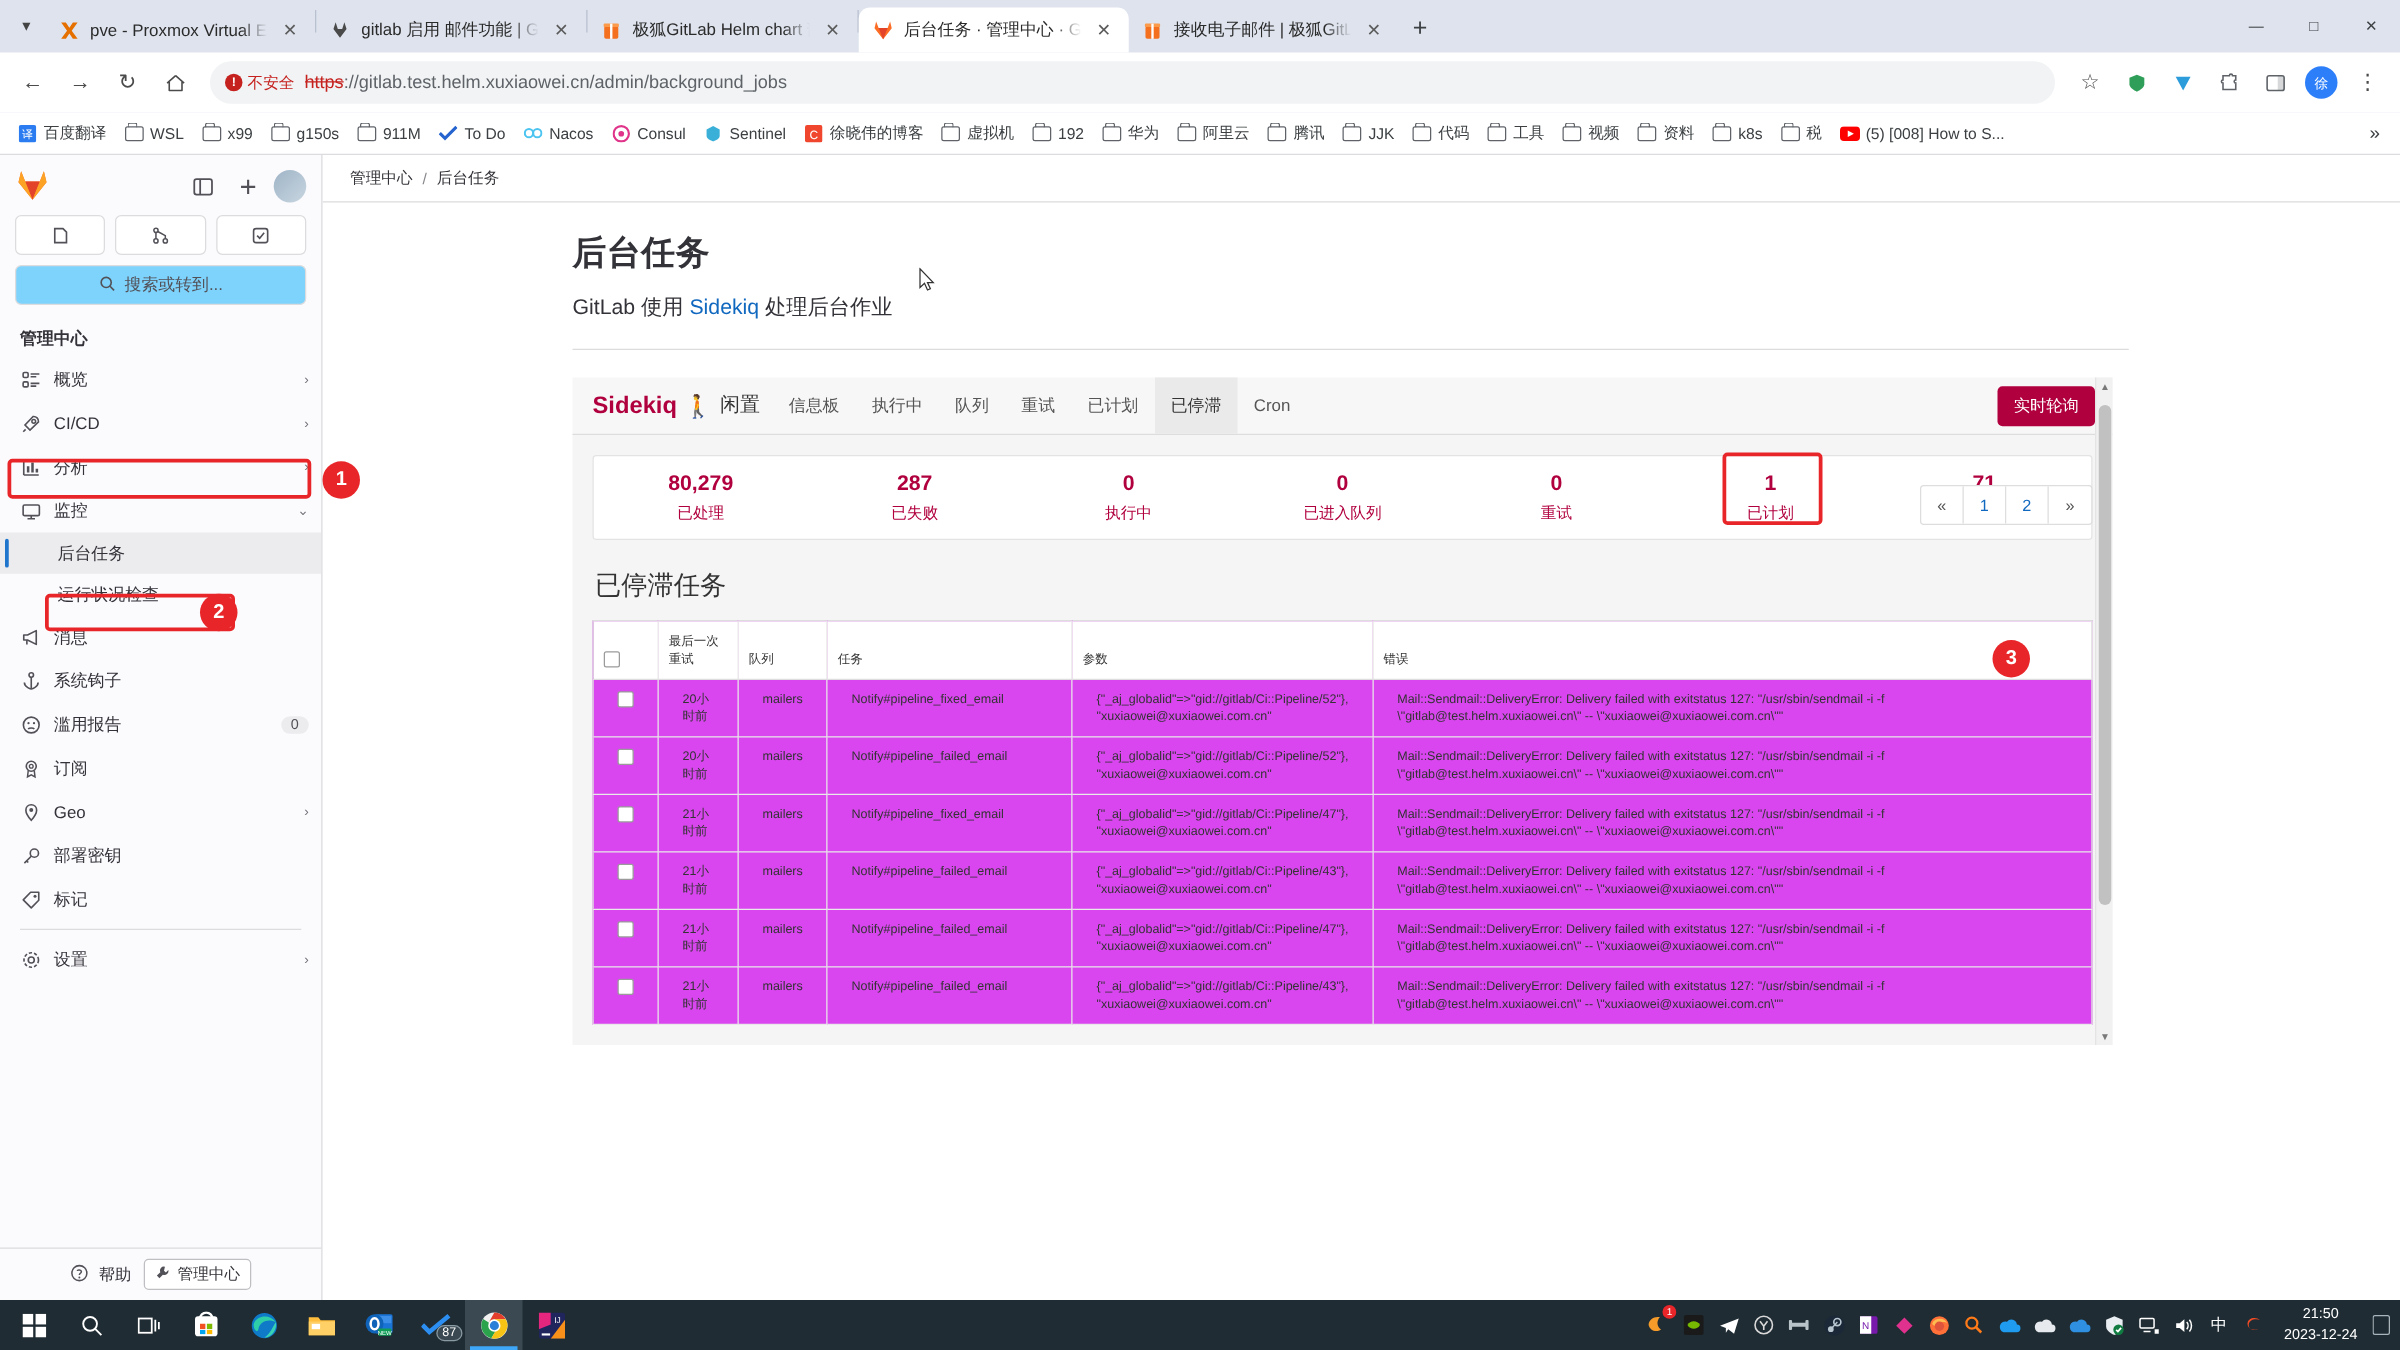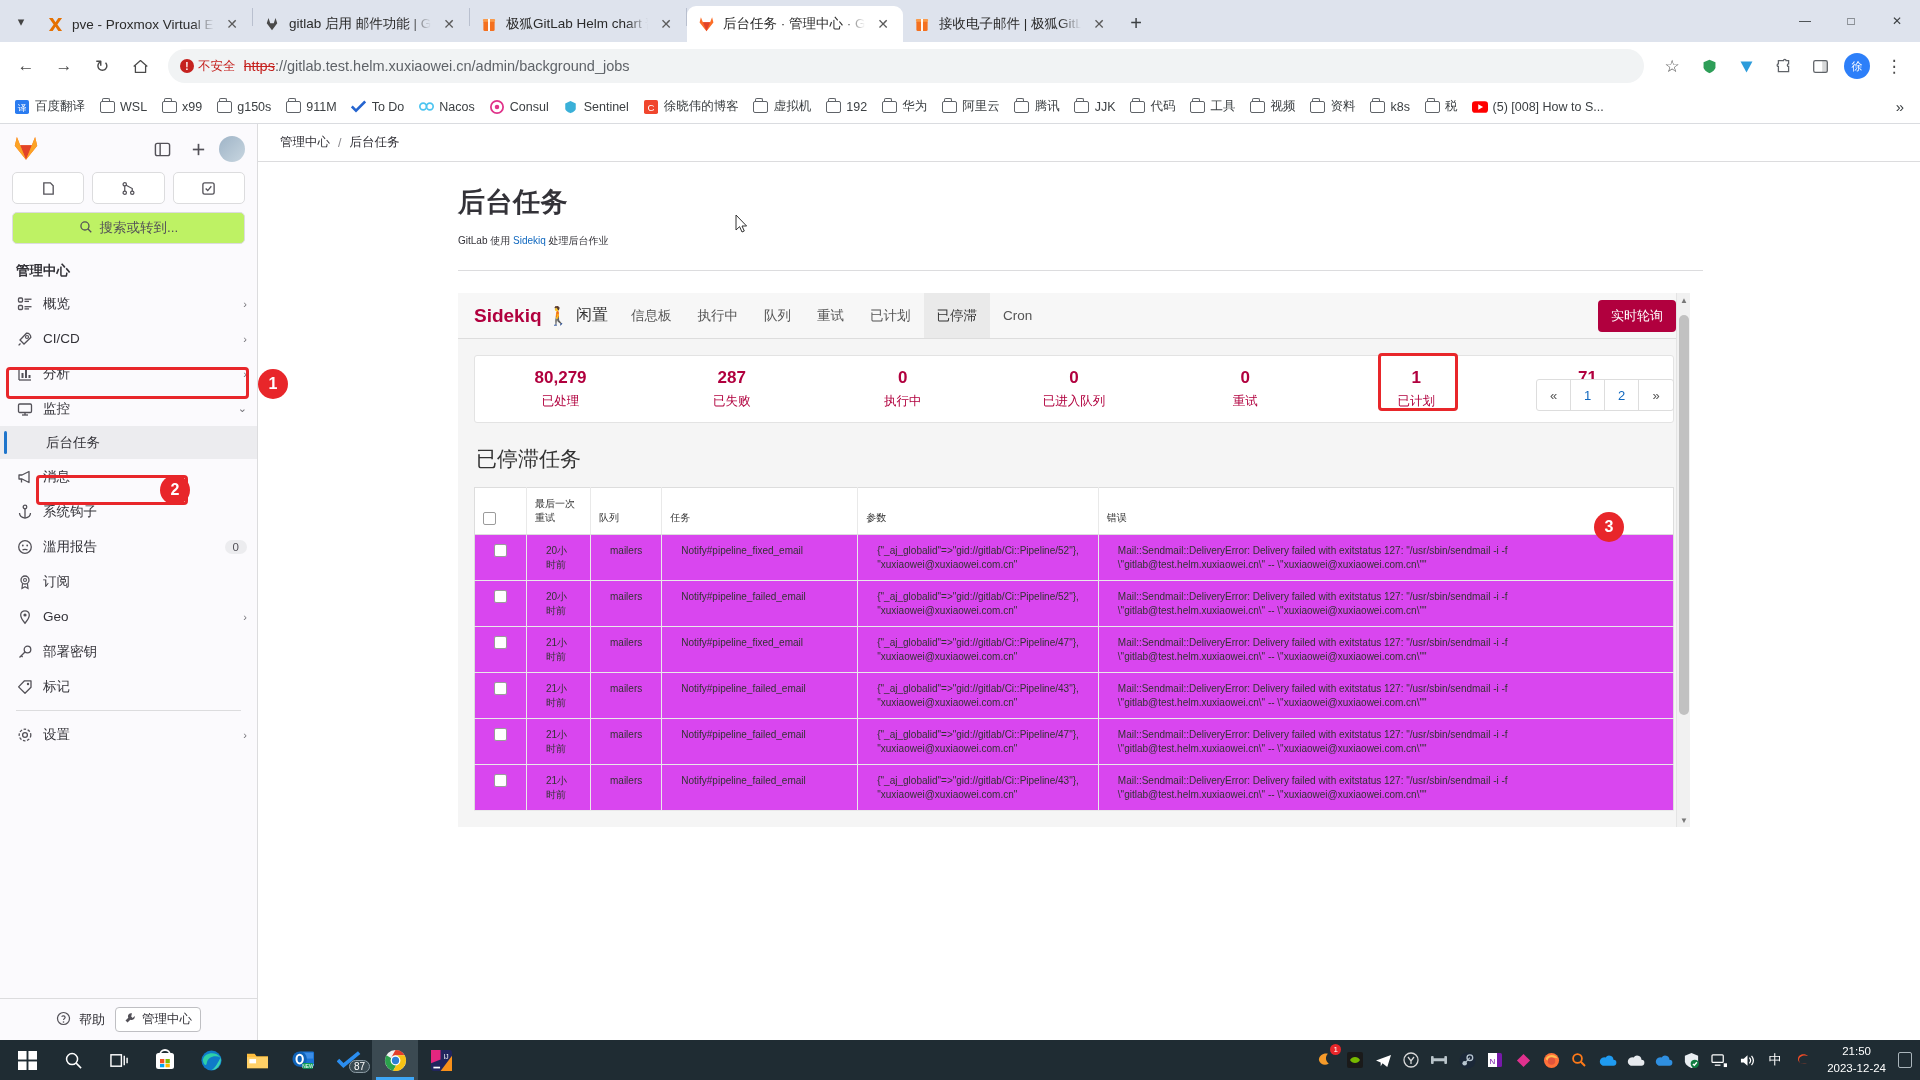--- a/index.html
+++ b/index.html
@@ -67,21 +67,21 @@
   .sb-logo { width:28px; height:28px; }
   .sb-top-actions { margin-left:auto; display:flex; align-items:center; gap:6px; }
   .sb-icobtn { width:30px; height:30px; display:flex; align-items:center; justify-content:center;
      color:#535158; border-radius:4px; }
   .sb-avatar { width:26px; height:26px; border-radius:50%; overflow:hidden;
      background:linear-gradient(135deg,#9fb4c7,#c8d6e0); display:block; }
   .sb-quick { display:flex; gap:8px; padding:4px 12px 0 12px; }
   .sb-quick > div { flex:1; height:32px; border:1px solid #dcdcde; border-radius:5px; background:#fff;
      display:flex; align-items:center; justify-content:center; color:#535158; }
   .sb-search { margin:8px 12px 10px 12px; height:32px; border:1px solid #dcdcde; border-radius:5px;
-     background:#bef264; display:flex; align-items:center; justify-content:center; gap:7px;
+     background:#7dd3fc; display:flex; align-items:center; justify-content:center; gap:7px;
      color:#535158; font-size:13.5px; }
   .sb-scroll { flex:1 1 auto; overflow:hidden; padding-bottom:6px; }
   .sb-heading { font-size:13.5px; font-weight:bold; color:#333238; padding:8px 16px 6px 16px; }
   .sb-item { display:flex; align-items:center; gap:10px; height:35px; padding:0 10px 0 16px;
      font-size:13.5px; color:#333238; position:relative; }
   .sb-item .ic { width:17px; height:17px; flex:0 0 17px; color:#535158; display:flex;
      align-items:center; justify-content:center; }
   .sb-item .chev { margin-left:auto; color:#737278; font-size:11px; }
   .sb-item.sub { padding-left:46px; height:33px; }
   .sb-item.active { background:#ececef; }
@@ -97,21 +97,21 @@
      border:1px solid #bfbfc3; border-radius:4px; padding:3px 8px; background:#fff; }
 
   
   .main { flex:1 1 auto; display:flex; flex-direction:column; min-width:0; background:#fff; }
   .breadcrumb { height:38px; display:flex; align-items:center; gap:8px; padding:0 22px;
      border-bottom:1px solid #dcdcde; font-size:12.5px; color:#333238; }
   .breadcrumb .sep { color:#89888d; }
   .content { flex:1 1 auto; overflow:hidden; padding:22px 0 0 0; }
   .content-inner { max-width:1250px; margin-left:200px; }
   h1.pagetitle { font-size:27px; color:#333238; font-weight:bold; letter-spacing:.5px; }
-  .subtitle { font-size:10px; color:#333238; margin-top:14px; }
+  .subtitle { font-size:17px; color:#333238; margin-top:14px; }
   .subtitle a { color:#1068bf; text-decoration:none; }
   .hrule { height:1px; background:#dcdcde; margin:22px 0 0 0; width:1245px; }
 
   
   .sk-frame { margin-top:22px; width:1232px; background:#fff; position:relative; }
   .sk-nav { height:46px; background:#f7f7f7; border-bottom:1px solid #ddd; display:flex;
      align-items:stretch; padding-left:16px; }
   .sk-brand { display:flex; align-items:center; gap:6px; font-size:19px; color:#b1003e;
      font-weight:bold; padding-right:10px; }
   .sk-man { color:#b1003e; font-size:18px; }
@@ -590,20 +590,23 @@
                 <line x1="5" y1="14" x2="11" y2="14" stroke="#535158" stroke-width="1.3"></line>
                 <line x1="8" y1="11.5" x2="8" y2="14" stroke="#535158" stroke-width="1.3"></line>
               </svg>
             </span>
           <span>监控</span>
           <span class="chev">⌄</span>
         </div>
 
         <div class="sb-item sub active" id="sb-bgjobs">
           <span>后台任务</span>
+        </div>
+        <div class="sb-item sub">
+          <span>运行状况检查</span>
         </div>
 
         <div class="sb-item">
           <span class="ic">
               <svg width="16" height="16" viewBox="0 0 16 16">
                 <path d="M2 6 h3 L12 2.5 v11 L5 10 H2 Z" fill="none" stroke="#535158" stroke-width="1.3" stroke-linejoin="round"></path>
                 <path d="M4.5 10 v3.5" stroke="#535158" stroke-width="1.3"></path>
               </svg>
             </span>
           <span>消息</span>

